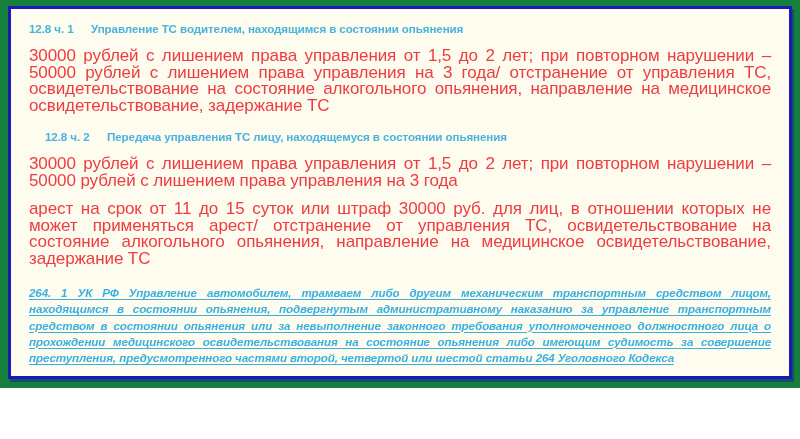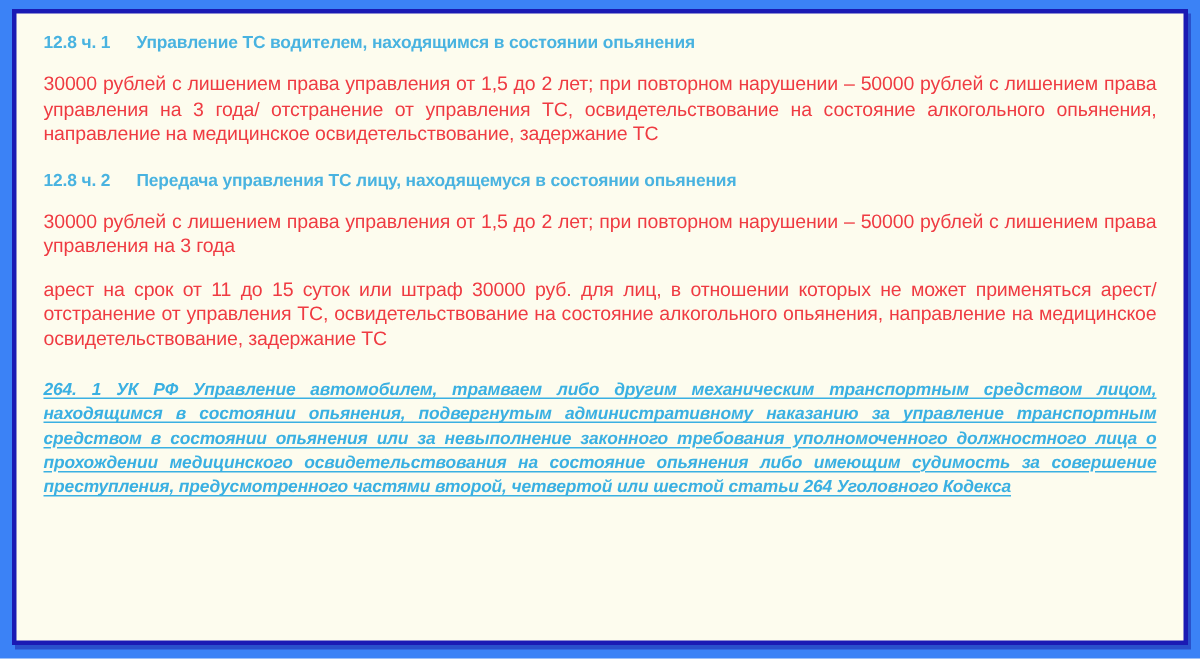--- a/index.html
+++ b/index.html
@@ -10,22 +10,22 @@
   body {
     width: 800px;
     height: 439px;
     overflow: hidden;
     font-family: "Liberation Sans", sans-serif;
   }
 
   .page {
     position: relative;
     width: 800px;
-    height: 439px;
-    background: #3b82f6;
+    height: 388px;
+    background: #15803d;
     box-sizing: border-box;
   }
 
   
   .frame {
     position: absolute;
     left: 8px;
     top: 6px;
     right: 8px;
     bottom: 9px;
@@ -54,21 +54,21 @@
   .heading .code {
     display: inline-block;
     min-width: 62px;
   }
   .heading .htext {
     display: inline;
   }
 
   .body-red {
     color: #ef3b42;
-    font-size: 13px;
+    font-size: 17px;
     line-height: 16.5px;
     letter-spacing: -0.1px;
     text-align: justify;
     margin: 0;
   }
 
   .body-blue-underline {
     color: #3ab0e2;
     font-size: 11.6px;
     line-height: 16.3px;
@@ -76,21 +76,21 @@
     text-align: justify;
     text-decoration: underline;
     text-decoration-color: #3ab0e2;
     text-underline-offset: 2px;
     font-weight: bold;
     margin: 0;
   }
 
   .sp-h1 { margin-top: 0px; }
   .sp-after-head { margin-top: 12px; }
-  .sp-before-head { margin-top: 15px; }
+  .sp-before-head { margin-top: 15px; margin-left: 16px; }
   .sp-before-blue { margin-top: 18px; font-style: italic; }
   .sp-before-last { margin-top: 14px; }
 
   .nowrapjust { text-align: left; }
 </style>
 </head>
 <body>
 
 <div class="page">
   <div class="frame">

